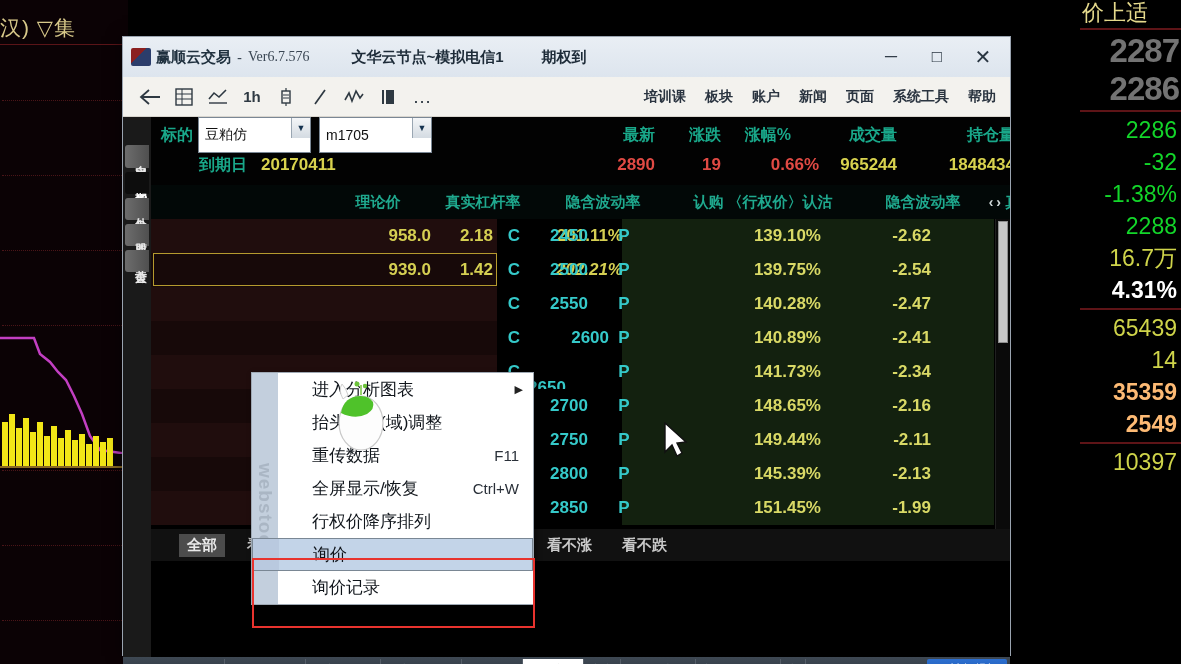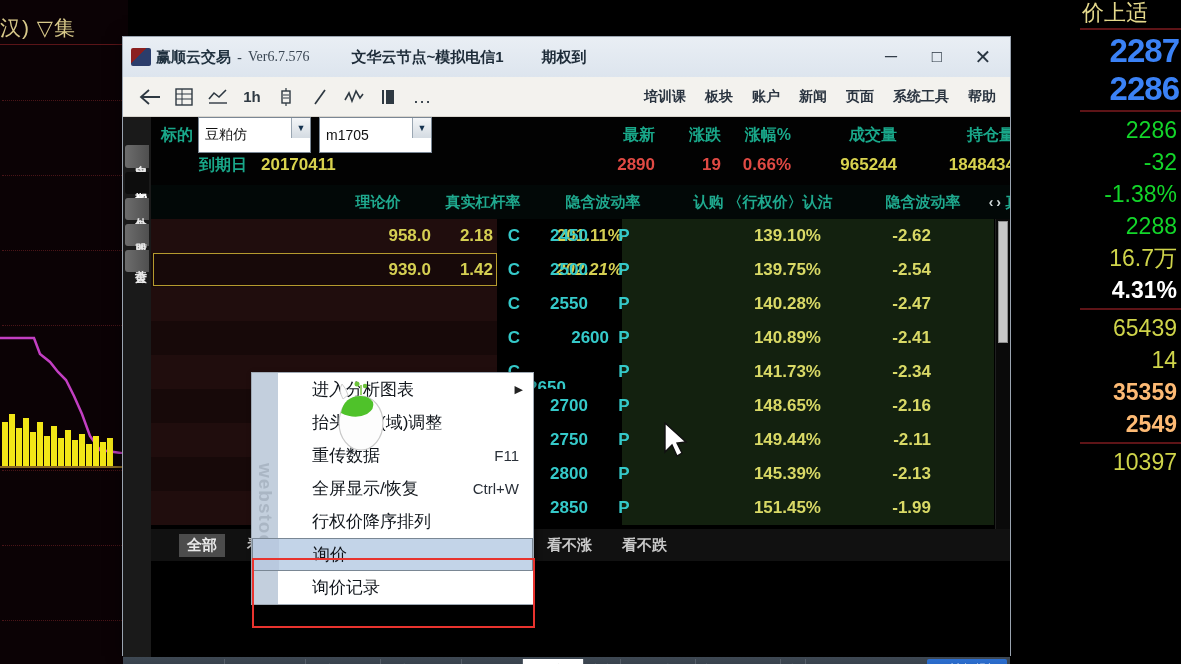--- a/index.html
+++ b/index.html
@@ -22,21 +22,21 @@
   .bg-bars { position: absolute; left: 0; bottom: 198px; width: 128px; height: 58px;
     display: flex; align-items: flex-end; gap: 1px; padding-left: 2px; }
   .bg-bars i { display: block; width: 6px; background: #f2e617; }
 
   
   .bg-right { position: absolute; right: 0; top: 0; width: 101px; height: 664px;
     background: #000; overflow: hidden; }
   .br-title { color: #e5d98c; font-size: 22px; white-space: nowrap; padding-left: 2px;
     line-height: 26px; }
   .br-sep { height: 2px; background: #5e1417; margin: 2px 0; }
-  .br-big { color: #3b82f6; font-size: 33px; font-weight: bold; text-align: right;
+  .br-big { color: #737373; font-size: 33px; font-weight: bold; text-align: right;
     line-height: 38px; padding-right: 2px; letter-spacing: -1px; }
   .br-row { font-size: 23px; text-align: right; line-height: 32px; padding-right: 4px;
     white-space: nowrap; }
   .br-g { color: #13d62a; }
   .br-y { color: #cfd44a; }
   .br-w { color: #ffffff; font-weight: bold; }
   .br-r { color: #fdba74; font-weight: bold; }
 
   
   .win { position: absolute; left: 122px; top: 36px; width: 889px; height: 620px;
@@ -336,21 +336,21 @@
             <span class="qc c-grn" style="left:644px;width:102px;">成交量</span>
             <span class="qc c-grn" style="left:748px;width:116px;">持仓量</span>
 
           </div>
 
           <div class="qval">
             <span class="exp-label">到期日</span>
             <span class="exp-val">20170411</span>
             <span class="qc c-red" style="left:440px;width:64px;">2890</span>
             <span class="qc c-red" style="left:510px;width:60px;">19</span>
-            <span class="qc c-red" style="left:566px;width:74px;">0.66%</span>
+            <span class="qc c-red" style="left:594px;width:74px;">0.66%</span>
             <span class="qc c-yel" style="left:644px;width:102px;">965244</span>
             <span class="qc c-yel" style="left:748px;width:116px;">1848434</span>
 
           </div>
         </div>
 
         <div class="thead">
           <span class="th" style="left:182px;width:90px;">理论价</span>
           <span class="th" style="left:272px;width:120px;">真实杠杆率</span>
           <span class="th" style="left:392px;width:120px;">隐含波动率</span>

